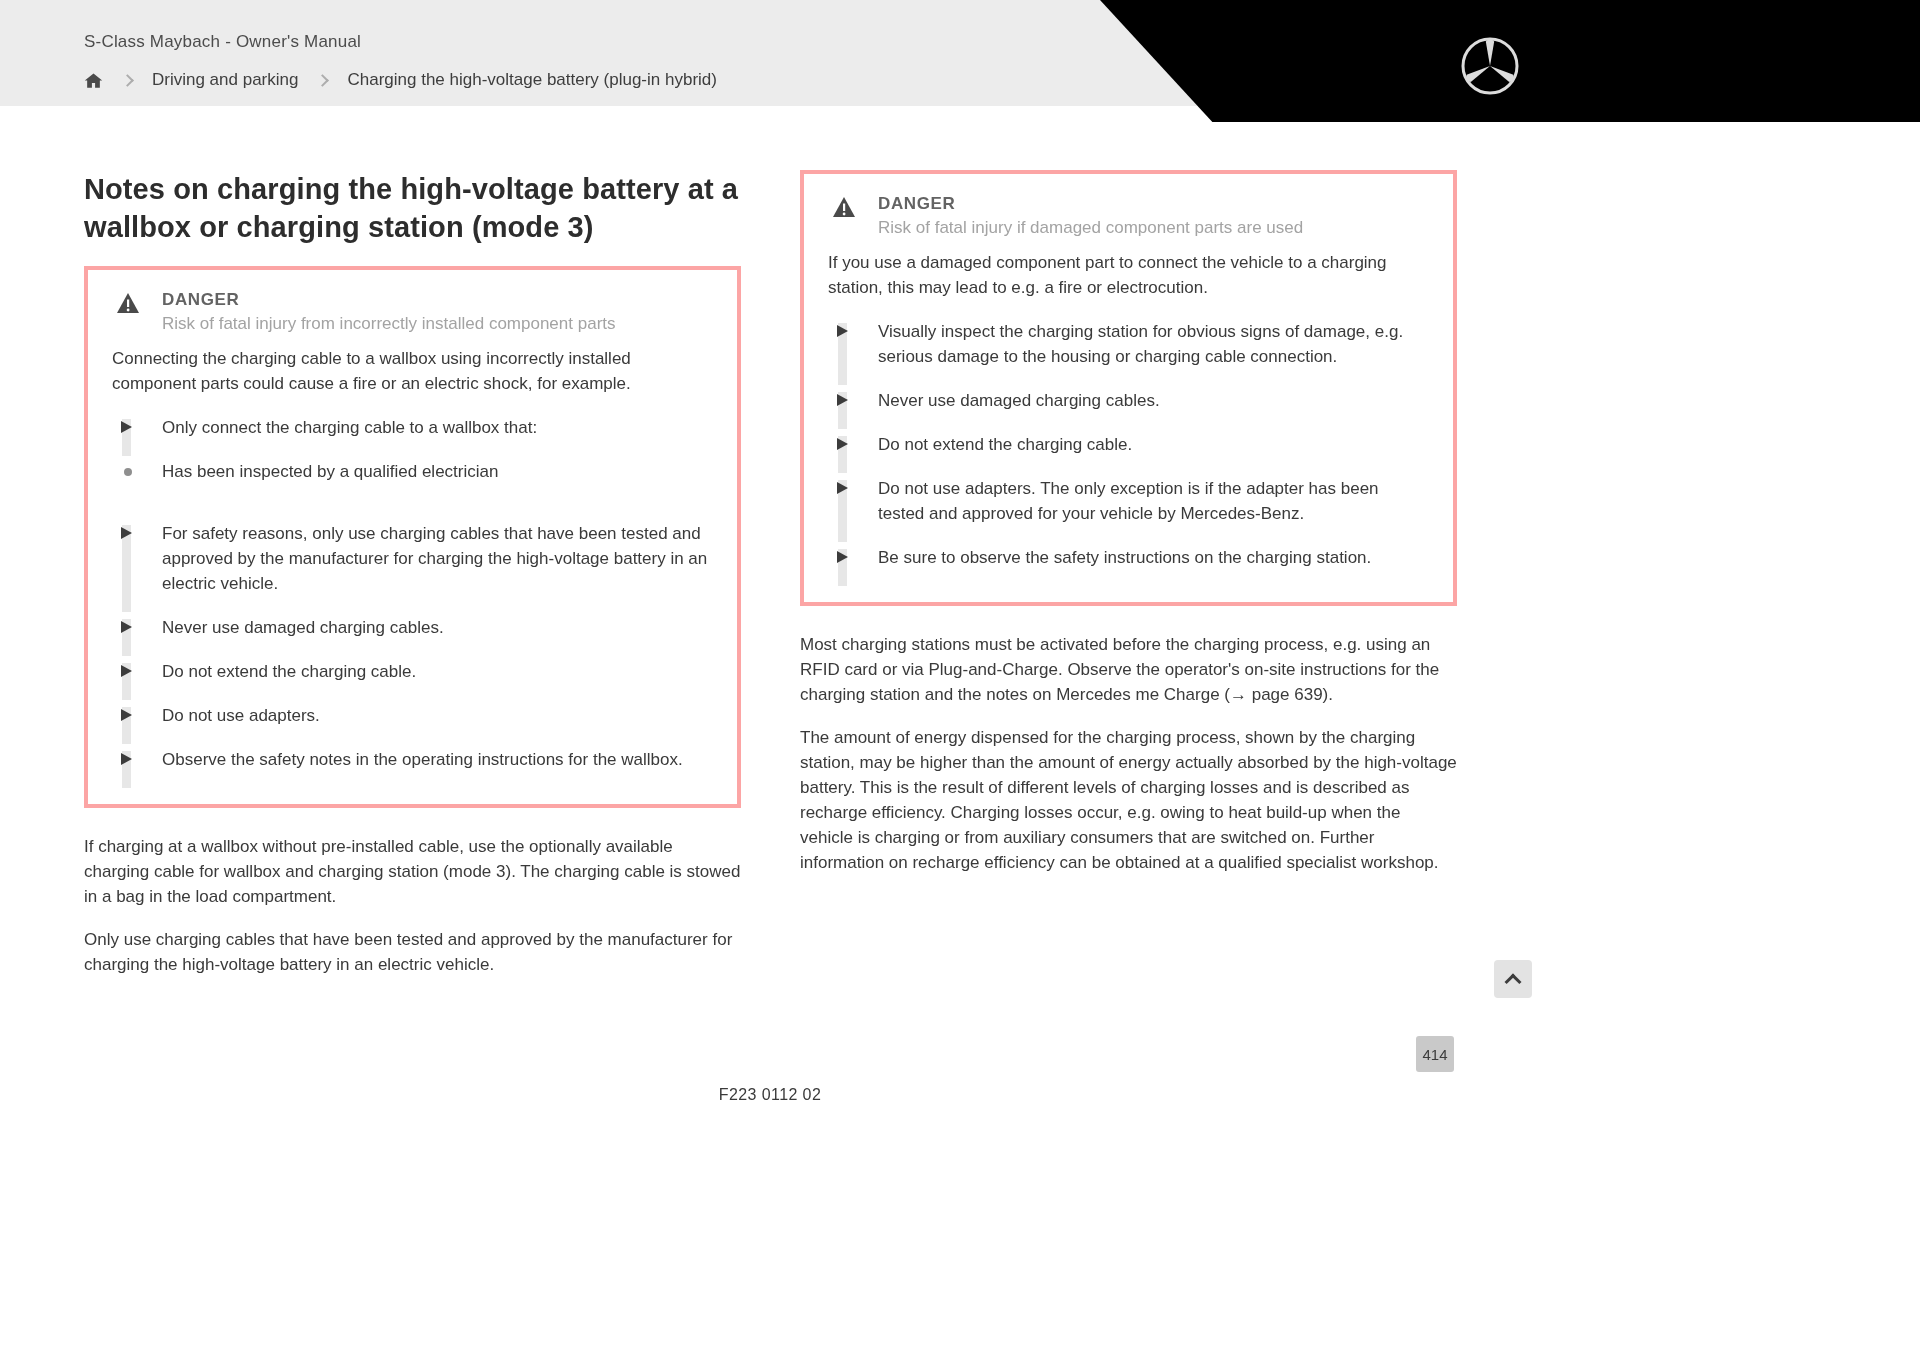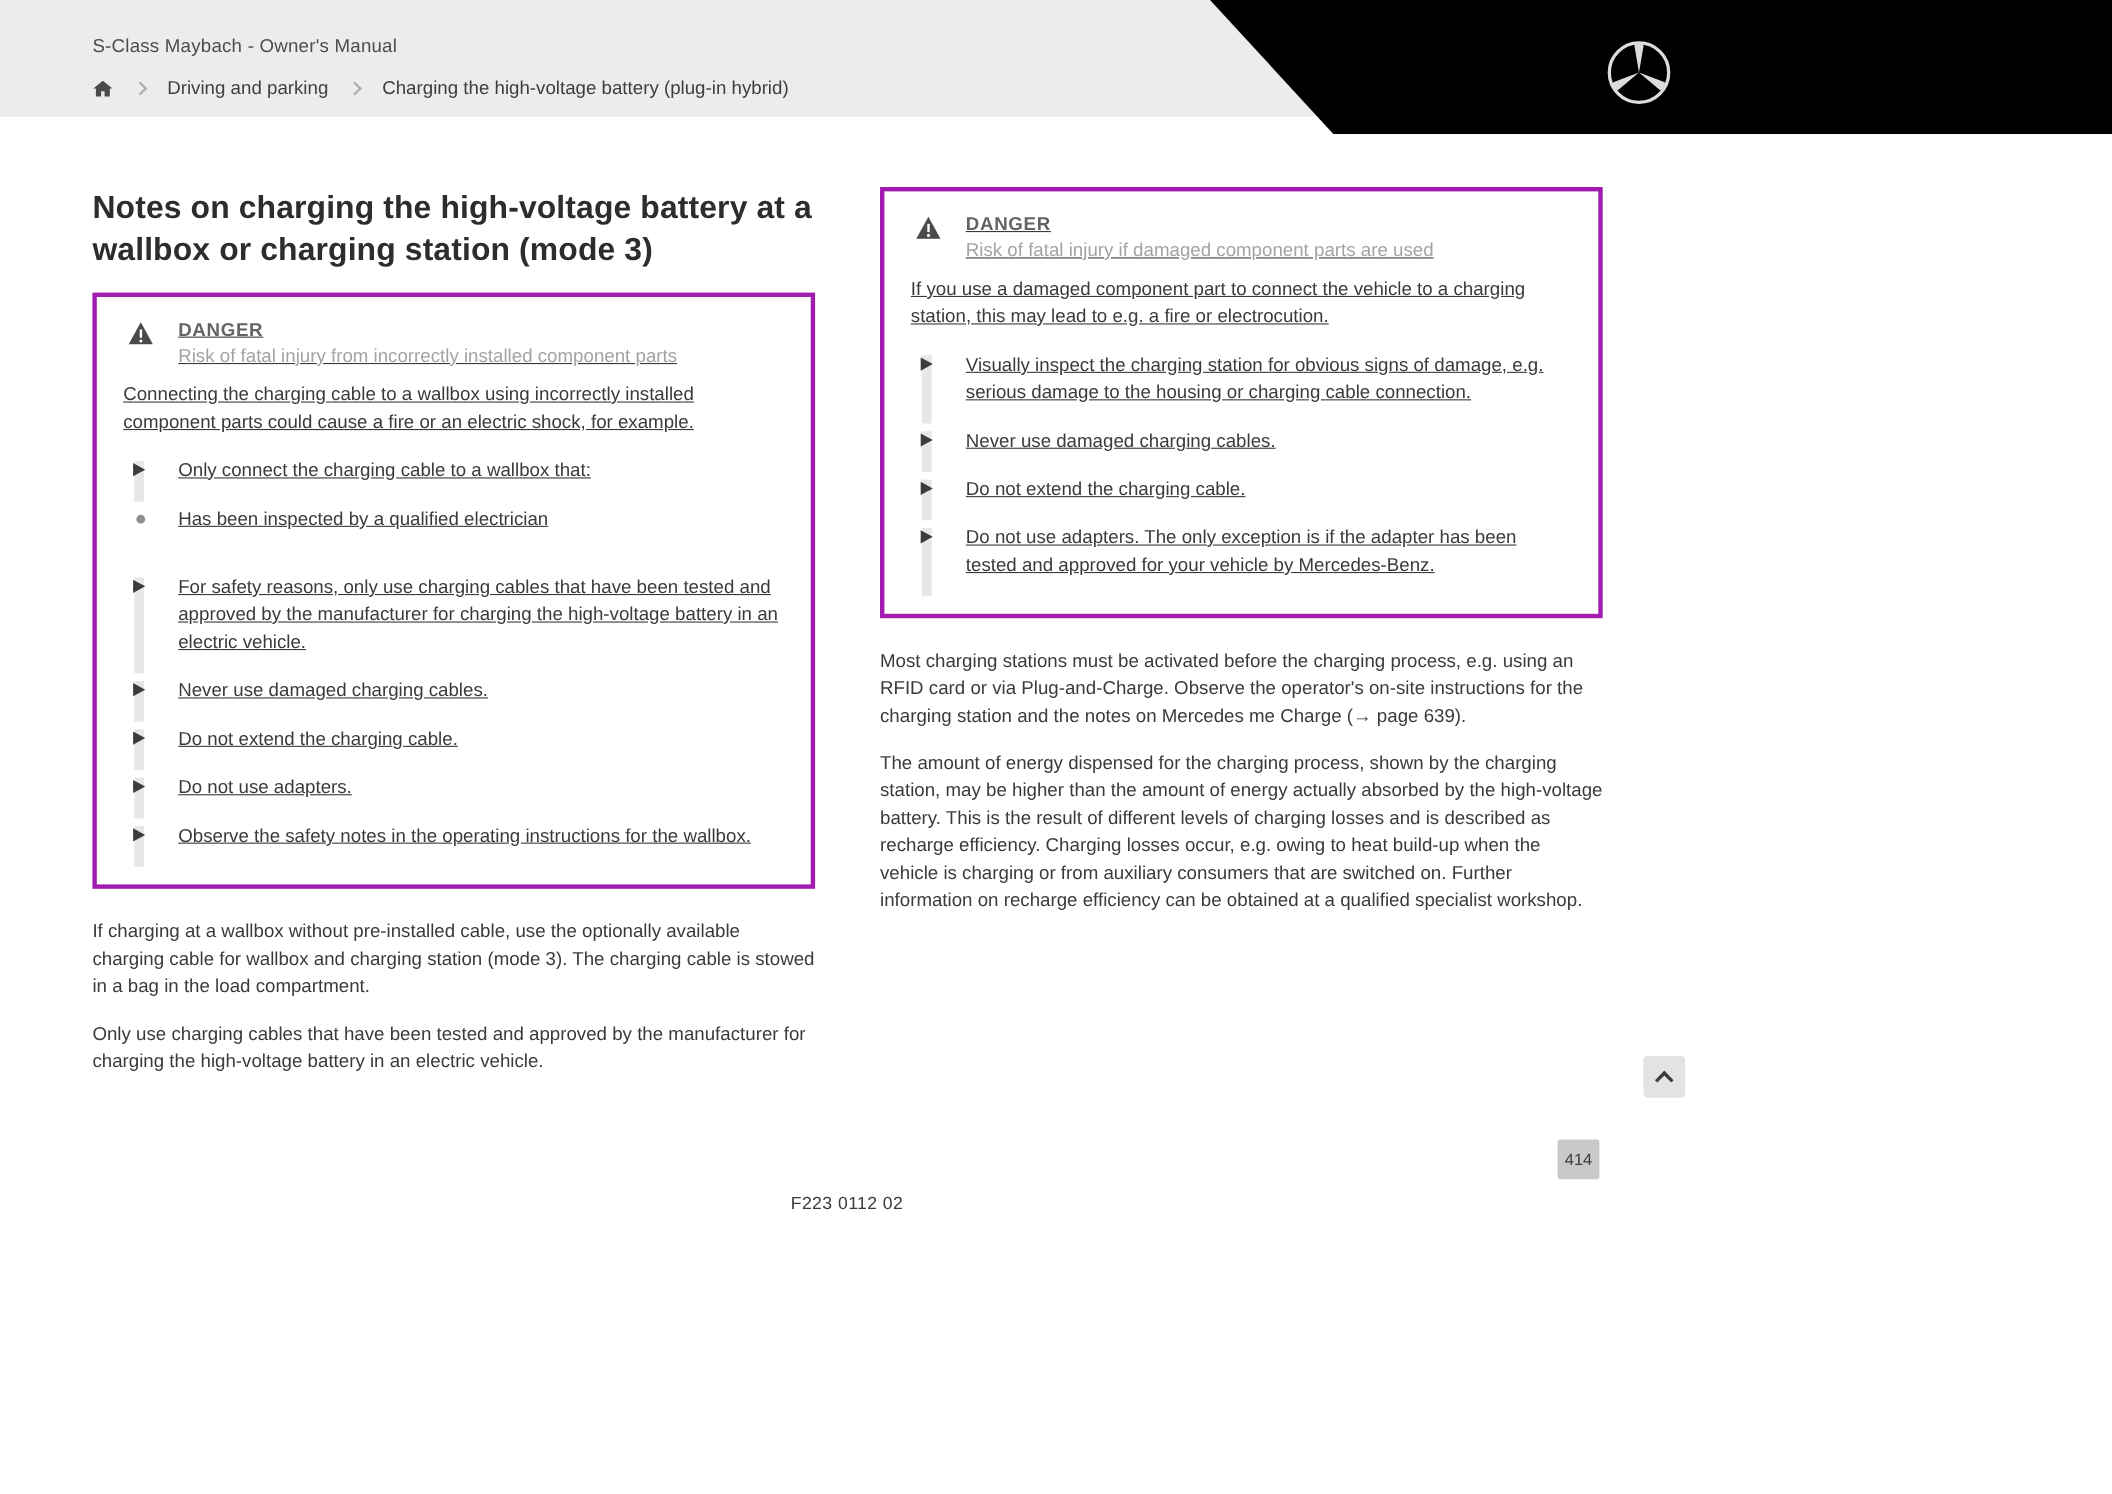--- a/index.html
+++ b/index.html
@@ -44,22 +44,22 @@
   }
   .col { width:657px; }
 
   h1.page-heading {
     font-size:29px; line-height:38px; font-weight:700; color:#2d2d2d;
     margin-bottom:20px; letter-spacing:0.1px;
   }
 
   
   .w-box {
-    border:4px solid #a21caf; background:#fff;
-    padding:20px 24px 32px 24px; margin-bottom:26px;text-decoration:underline;
+    border:4px solid #fca5a5; background:#fff;
+    padding:20px 24px 32px 24px; margin-bottom:26px;
   }
   .w-head { display:flex; gap:22px; margin-bottom:12px; padding-left:4px; }
   .warn-tri { width:24px; height:22px; flex:0 0 auto; margin-top:2px; }
   .w-label { font-size:17px; font-weight:700; color:#636363; letter-spacing:0.6px; }
   .w-sub { font-size:17px; color:#a3a3a3; margin-top:4px; }
   .w-intro { font-size:17px; line-height:25px; color:#3a3a3a; }
 
   .w-item { position:relative; padding-left:50px; margin-top:19px; font-size:17px; line-height:25px; }
   .w-item.gap-lg { margin-top:37px; }
   .w-item .bar {
@@ -211,20 +211,25 @@
       <div class="w-item">
         <span class="bar"></span>
         <span class="tri"></span>
         <span>Do not extend the charging cable.</span>
       </div>
       <div class="w-item">
         <span class="bar"></span>
         <span class="tri"></span>
         <span>Do not use adapters. The only exception is if the adapter has been tested and approved for your vehicle by Mercedes-Benz.</span>
       </div>
+      <div class="w-item">
+        <span class="bar"></span>
+        <span class="tri"></span>
+        <span>Be sure to observe the safety instructions on the charging station.</span>
+      </div>
     </div>
 
     <p class="body-p">Most charging stations must be activated before the charging process, e.g. using an RFID card or via Plug-and-Charge. Observe the operator's on-site instructions for the charging station and the notes on Mercedes me Charge (→ page 639).</p>
     <p class="body-p">The amount of energy dispensed for the charging process, shown by the charging station, may be higher than the amount of energy actually absorbed by the high-voltage battery. This is the result of different levels of charging losses and is described as recharge efficiency. Charging losses occur, e.g. owing to heat build-up when the vehicle is charging or from auxiliary consumers that are switched on. Further information on recharge efficiency can be obtained at a qualified specialist workshop.</p>
   </div>
 </div>
 
 <div class="footer-code">F223 0112 02</div>
 
 <div class="scroll-top-btn">

